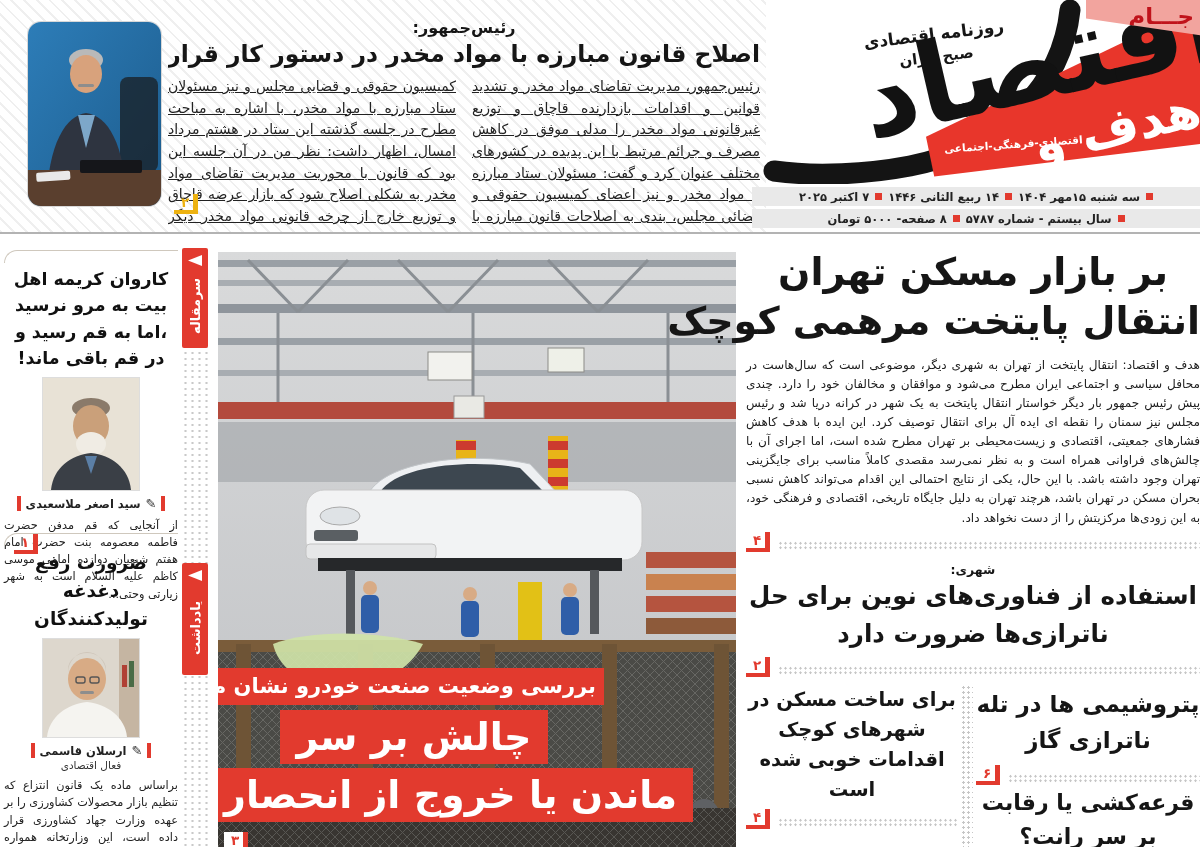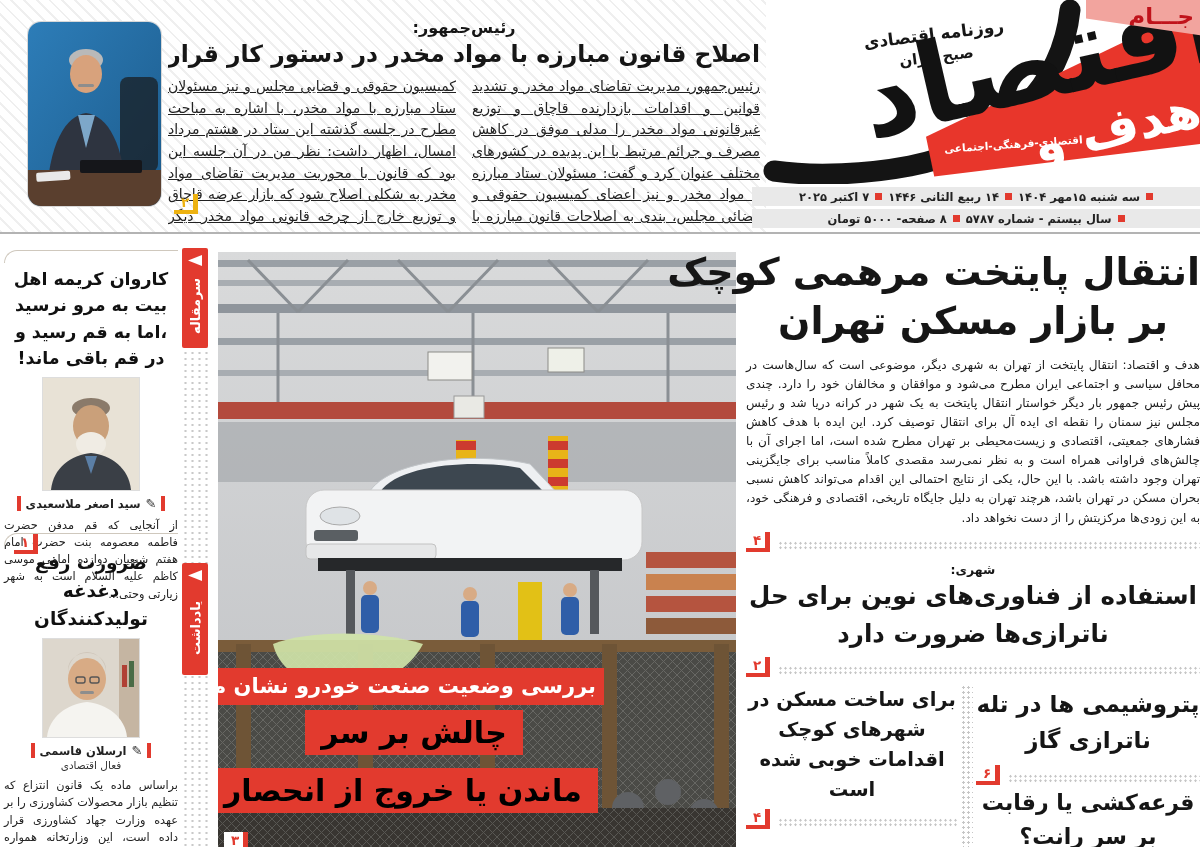--- a/index.html
+++ b/index.html
@@ -92,22 +92,22 @@
   .dl{flex:1;height:9px;margin-bottom:2px;
     background-image:radial-gradient(#c6c6c6 1px,transparent 1.3px);background-size:5px 4.5px;}
 
   
   .photo-block{position:absolute;left:218px;top:252px;width:518px;height:595px;overflow:hidden;}
   .ph-kicker{position:absolute;left:0;top:416px;width:386px;height:37px;background:var(--red);
     color:#fff;font-size:21px;font-weight:bold;line-height:37px;text-align:center;
     padding:0 8px;white-space:nowrap;}
   .ph-wrap2{position:absolute;left:0;top:458px;width:392px;text-align:center;}
   .ph-wrap3{position:absolute;left:-10px;top:516px;}
-  .ph-strip{display:inline-block;background:var(--red);color:#000000;font-weight:bold;
-    font-size:30px;padding:5px 16px;white-space:nowrap;}
+  .ph-strip{display:inline-block;background:var(--red);color:#ffffff;font-weight:bold;
+    font-size:38px;padding:5px 16px;white-space:nowrap;}
   .ph-mark{position:absolute;left:6px;bottom:-5px;}
 
   
   .right-col{position:absolute;left:746px;top:248px;width:454px;height:599px;}
   .m-kicker{text-align:center;font-size:16px;font-weight:bold;}
   .m-h{text-align:center;font-size:38px;font-weight:bold;line-height:1.3;
     letter-spacing:-1px;white-space:nowrap;}
   .m-body{margin-top:9px;font-size:12.1px;line-height:1.58;text-align:justify;color:#1d1d1d;}
   .aref-kicker{margin-top:10px;text-align:center;font-size:12.5px;font-weight:bold;}
   .aref-h{text-align:center;font-size:24.5px;font-weight:bold;line-height:1.55;}
@@ -351,22 +351,22 @@
     <div class="ph-wrap2">
       <span class="ph-strip">چالش بر سر</span>
     </div>
     <div class="ph-wrap3">
       <span class="ph-strip">ماندن یا خروج از انحصار</span>
     </div>
     <span class="pmk chip ph-mark">۳</span>
   </div>
 
   <div class="right-col">
+    <div class="m-h">بر بازار مسکن تهران</div>
     <div class="m-h">انتقال پایتخت مرهمی کوچک</div>
-    <div class="m-h">بر بازار مسکن تهران</div>
     <div class="m-body">
       <span>هدف و اقتصاد: انتقال پایتخت از تهران به شهری دیگر، موضوعی است که سال‌هاست در محافل سیاسی و اجتماعی ایران مطرح می‌شود و موافقان و مخالفان خود را دارد.</span>
       <span>چندی پیش رئیس جمهور بار دیگر خواستار انتقال پایتخت به یک شهر در کرانه دریا شد و رئیس مجلس نیز سمنان را نقطه ای ایده آل برای انتقال توصیف کرد. این ایده با هدف کاهش فشارهای جمعیتی، اقتصادی و زیست‌محیطی بر تهران مطرح شده است، اما اجرای آن با چالش‌های فراوانی همراه است و به نظر نمی‌رسد مقصدی کاملاً مناسب برای جایگزینی تهران وجود داشته باشد. با این حال، یکی از نتایج احتمالی این اقدام می‌تواند کاهش نسبی بحران مسکن در تهران باشد، هرچند تهران به دلیل جایگاه تاریخی، اقتصادی و فرهنگی خود، به این زودی‌ها مرکزیتش را از دست نخواهد داد.</span>
     </div>
     <div class="mrow">
       <div class="dl"></div>
       <span class="pmk">۴</span>
     </div>
 
     <div class="aref-kicker">شهری:</div>

